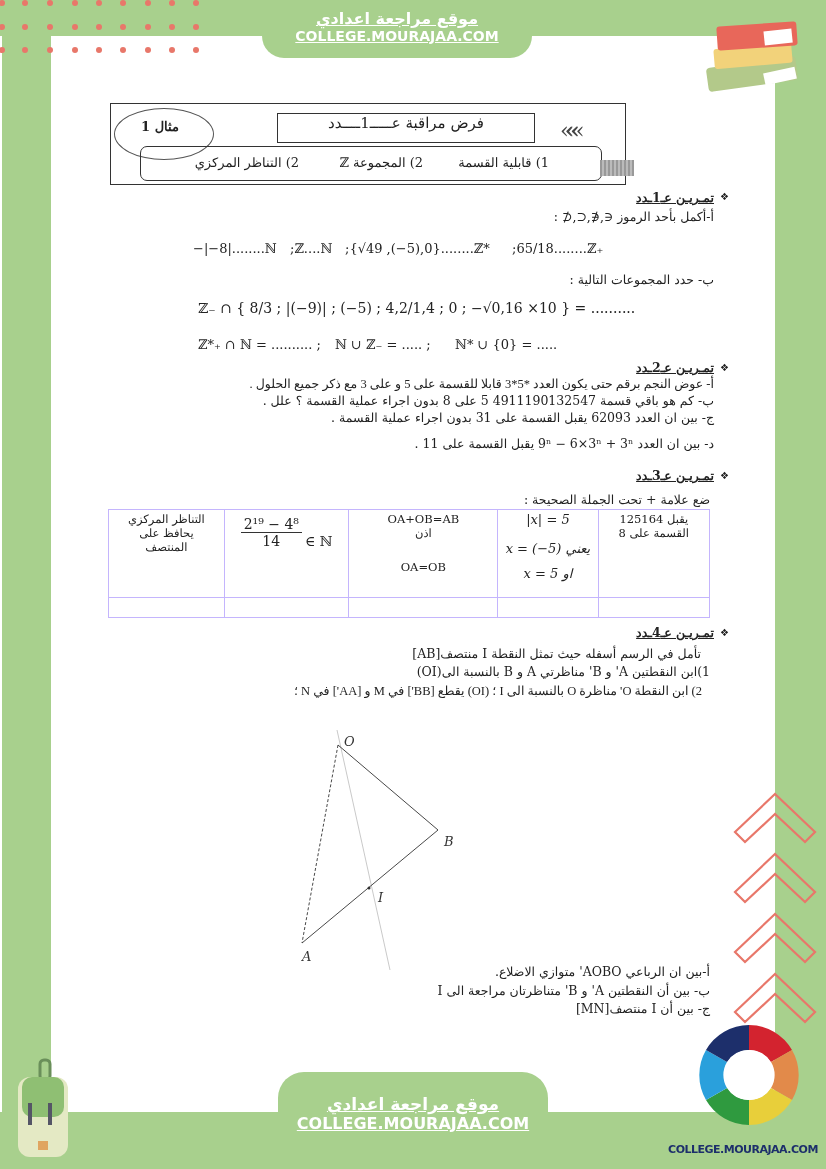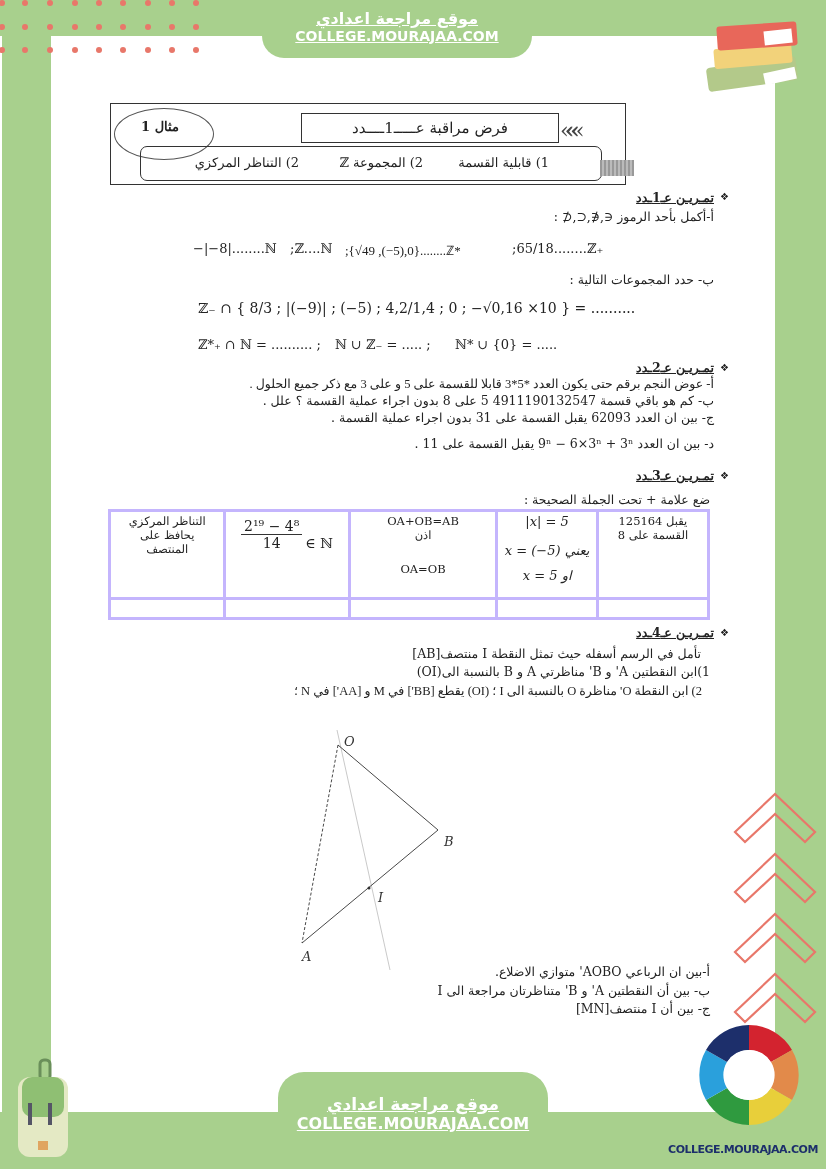--- a/index.html
+++ b/index.html
@@ -13,29 +13,29 @@
   #left-bar{left:2px;top:0;width:49px;height:1169px;}
   #right-bar{left:775px;top:30px;width:51px;height:1139px;}
   #bottom-band{left:0;top:1112px;width:826px;height:57px;}
   #top-tab{left:262px;top:0;width:270px;height:58px;border-radius:0 0 22px 22px;}
   #top-right-band{left:532px;top:0;width:294px;height:36px;}
   #bottom-tab{left:278px;top:1072px;width:270px;height:70px;border-radius:26px 26px 0 0;}
   .banner-text{color:#fff;text-align:center;font-family:"DejaVu Sans",sans-serif;font-weight:bold;text-decoration:underline;line-height:1.2;}
   .dot{width:6px;height:6px;border-radius:50%;background:#e8776a;position:absolute;}
   
   #hdr-outer{left:110px;top:103px;width:514px;height:80px;border:1.5px solid #333;}
-  #hdr-title{left:277px;top:113px;width:256px;height:28px;border:1.5px solid #333;font-size:15px;display:flex;align-items:center;justify-content:center;margin-left:24px;}
+  #hdr-title{left:277px;top:113px;width:256px;height:28px;border:1.5px solid #333;font-size:15px;display:flex;justify-content:center;}
   #hdr-sub{left:140px;top:146px;width:460px;height:33px;border:1.5px solid #333;border-radius:7px;font-size:13px;}
   #hdr-oval{left:114px;top:108px;width:98px;height:50px;border:1.3px solid #555;border-radius:50%;}
   #hdr-gray{left:600px;top:160px;width:34px;height:16px;background:repeating-linear-gradient(90deg,#999 0 2px,#bbb 2px 4px);}
   .sec-title{font-size:12.5px;text-decoration:underline;font-weight:bold;}
   .line{font-size:12.5px;white-space:nowrap;}
   .math{font-family:"DejaVu Serif",serif;font-size:13px;white-space:nowrap;}
   table#ex3{border-collapse:collapse;}
-  #ex3 td{border:3px solid #c4b5fd;vertical-align:top;font-size:11.5px;padding:2px 0;text-align:center;}
+  #ex3 td{border:1px solid #c4b5fd;vertical-align:top;font-size:11.5px;padding:2px 0;text-align:center;}
 </style>
 </head>
 <body>
 
 <div class="abs green" id="top-band"></div>
 <div class="abs green" id="top-right-band"></div>
 <div class="abs green" id="left-bar"></div>
 <div class="abs green" id="right-bar"></div>
 <div class="abs green" id="bottom-band"></div>
 
@@ -96,21 +96,21 @@
   <span class="abs rtl" style="right:178px;top:8px;">2) المجموعة ℤ</span>
   <span class="abs rtl" style="right:302px;top:8px;">2) التناظر المركزي</span>
 </div>
 <div class="abs" id="hdr-gray"></div>
 
 <div class="abs" style="left:720px;top:191px;font-size:10px;">❖</div>
 <div class="abs rtl sec-title" style="right:112px;top:190px;">تمـريـن عـ1ـدد</div>
 <div class="abs rtl line" style="right:112px;top:209px;">أ-أكمل بأحد الرموز ∈,∉,⊂,⊄ :</div>
 <div class="abs math ltr" style="left:193px;top:241px;">−|−8|........ℕ</div>
 <div class="abs math ltr" style="left:290px;top:241px;">;ℤ....ℕ</div>
-<div class="abs math ltr" style="left:345px;top:241px;font-family:Liberation Serif, serif;">;{√49 ,(−5),0}........ℤ*</div>
+<div class="abs math ltr" style="left:345px;top:241px;">;{√49 ,(−5),0}........ℤ*</div>
 <div class="abs math ltr" style="left:512px;top:241px;">;65/18........ℤ₊</div>
 <div class="abs rtl line" style="right:112px;top:272px;">ب- حدد المجموعات التالية :</div>
 <div class="abs math ltr" style="left:198px;top:300px;font-size:14px;">ℤ₋ ∩ { 8/3 ; |(−9)| ; (−5) ; 4,2/1,4 ; 0 ; −√0,16 ×10 } = ..........</div>
 <div class="abs math ltr" style="left:198px;top:337px;">ℤ*₊ ∩ ℕ = .......... ;</div>
 <div class="abs math ltr" style="left:335px;top:337px;">ℕ ∪ ℤ₋ = ..... ;</div>
 <div class="abs math ltr" style="left:455px;top:337px;">ℕ* ∪ {0} = .....</div>
 
 <div class="abs" style="left:720px;top:362px;font-size:10px;">❖</div>
 <div class="abs rtl sec-title" style="right:112px;top:360px;">تمـريـن عـ2ـدد</div>
 <div class="abs rtl line" style="right:112px;top:376px;font-family:Liberation Serif, serif;">أ- عوض النجم برقم حتى يكون العدد  *5*3  قابلا للقسمة على 5 و على 3 مع ذكر جميع الحلول .</div>

